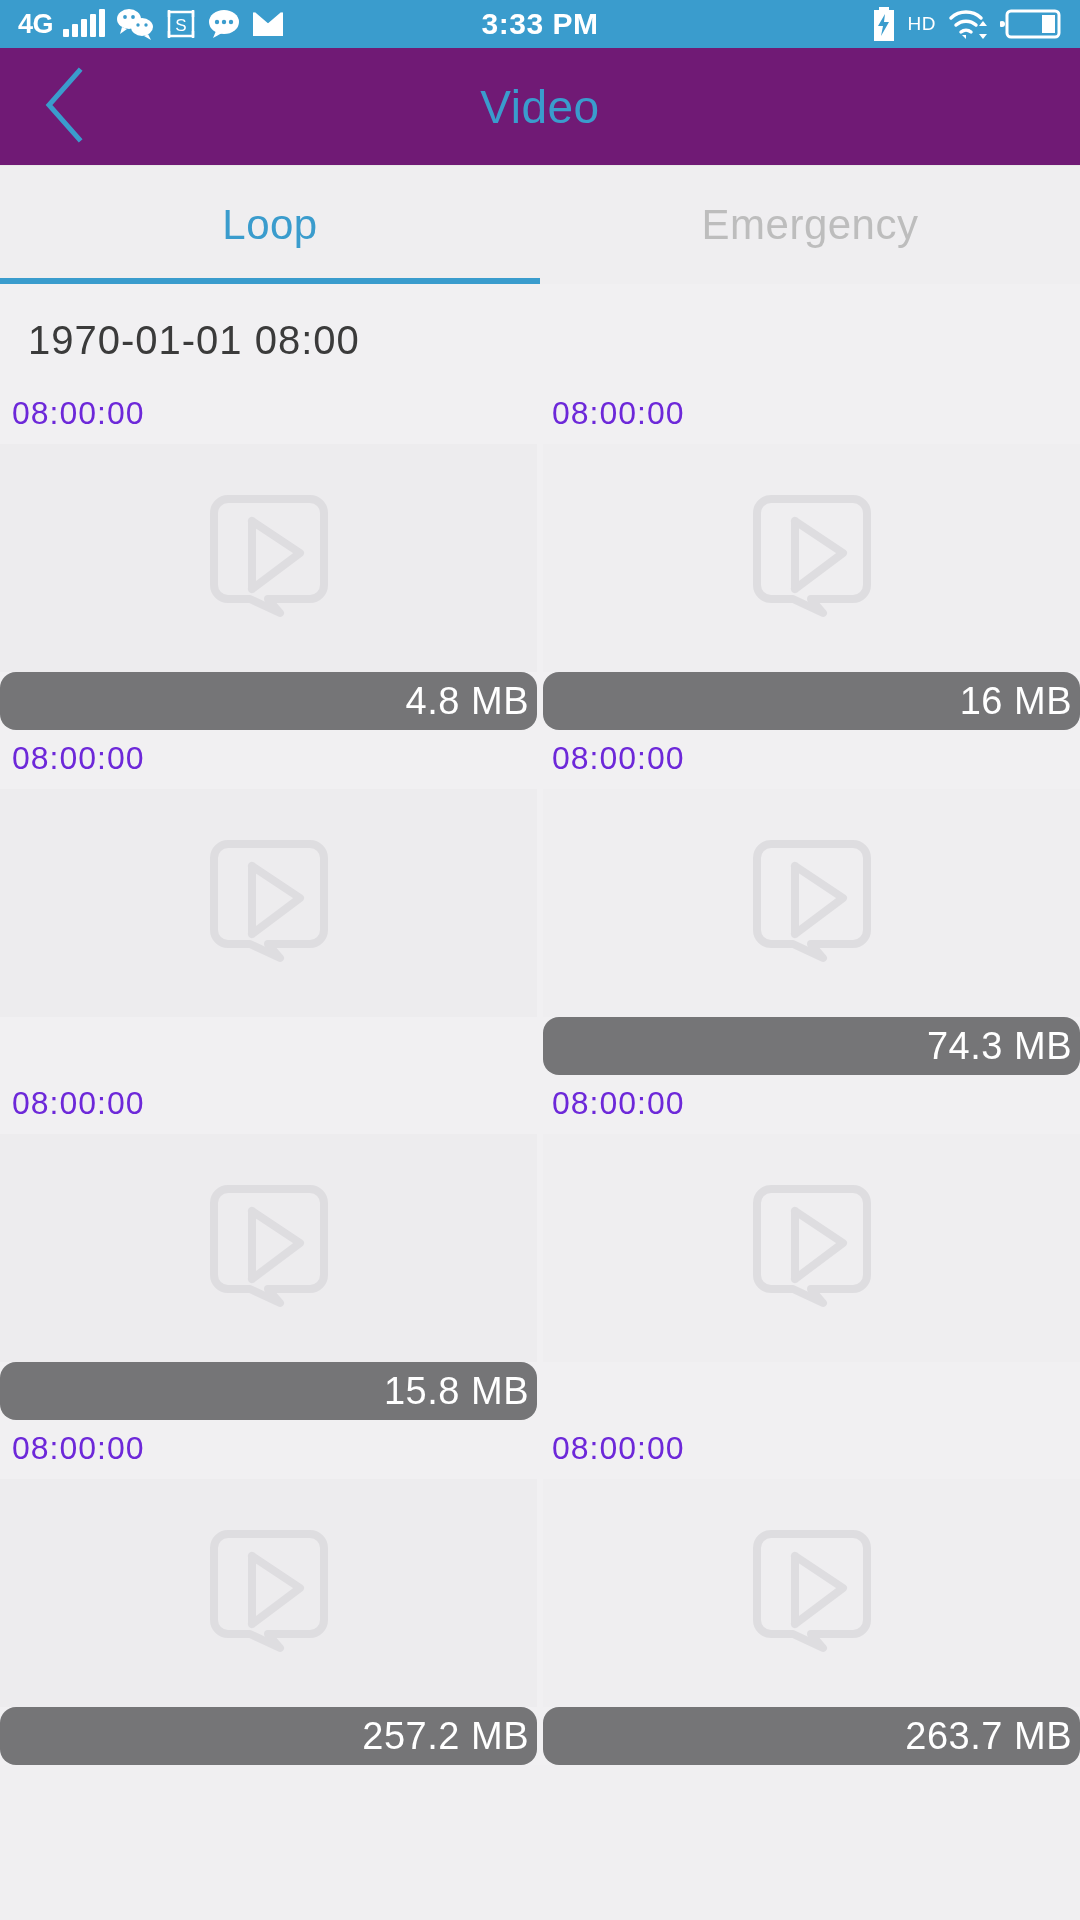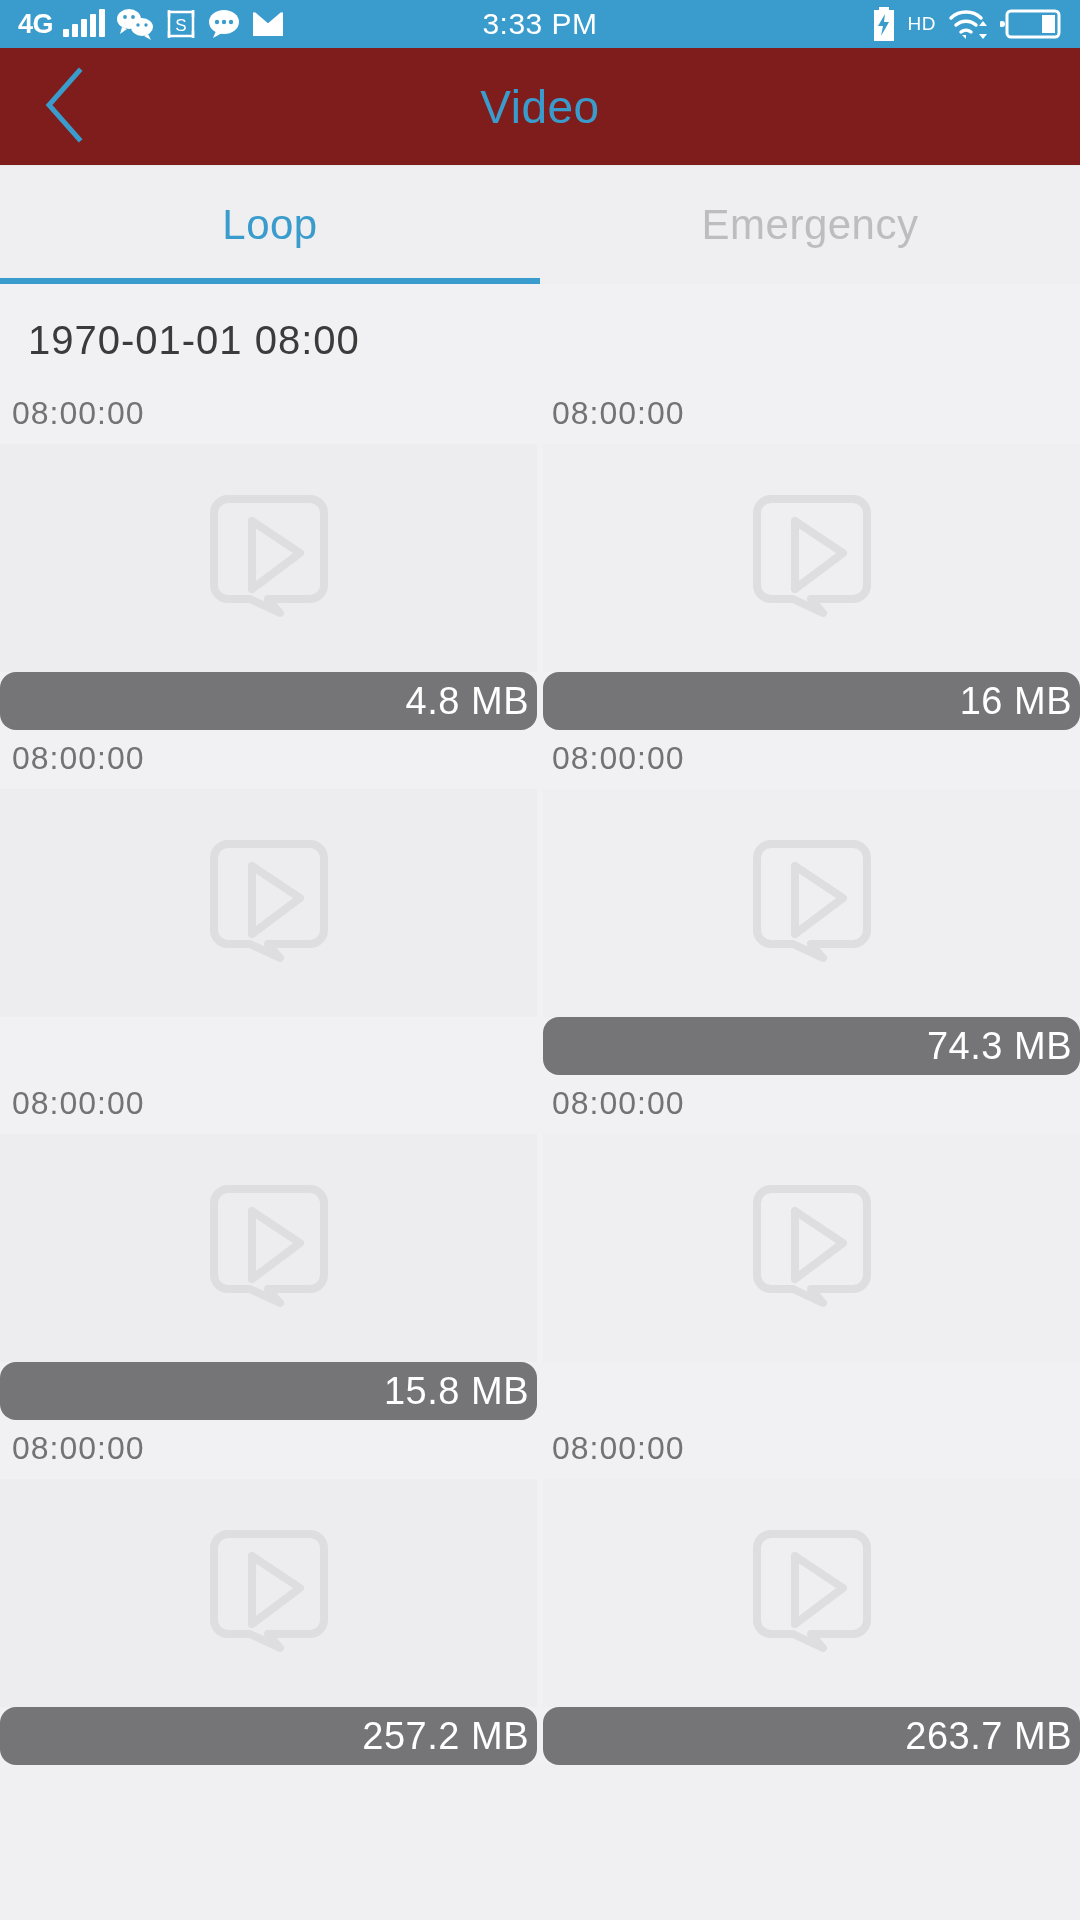--- a/index.html
+++ b/index.html
@@ -26,28 +26,28 @@
   .sig-bars i { width:6px; background:#fff; display:block; border-radius:1px; }
   .sig-bars i:nth-child(1){height:8px;}
   .sig-bars i:nth-child(2){height:13px;}
   .sig-bars i:nth-child(3){height:18px;}
   .sig-bars i:nth-child(4){height:23px;}
   .sig-bars i:nth-child(5){height:28px;}
   .sb-icon { display:inline-flex; align-items:center; justify-content:center; }
   .sb-time {
     position:absolute; left:0; right:0; top:0; bottom:0;
     display:flex; align-items:center; justify-content:center;
-    font-size:30px; font-weight:normal; letter-spacing:0.5px;
+    font-size:30px; font-weight:bold; letter-spacing:0.5px;
     pointer-events:none;
   }
   .sb-hd { font-size:19px; font-weight:400; letter-spacing:0.5px; }
 
   
   .header {
-    height:118px; background:#7f1d1d;
+    height:118px; background:#701a75;
     display:flex; align-items:center;
     position:relative;
     border-bottom:1px solid #e8e8e8;
   }
   .back-btn {
     width:130px; height:100%;
     display:flex; align-items:center; justify-content:center;
     cursor:pointer;
   }
   .header-title {
@@ -83,21 +83,21 @@
     font-size:40px; color:#3b3b3b; letter-spacing:1px;
     background:#f1f0f2;
   }
 
   
   .grid { display:flex; flex-wrap:wrap; background:#f1f0f2; }
   .cell { width:50%; position:relative; }
   .cell:nth-child(odd) .thumb { background:#edecee; }
   .cell:nth-child(even) .thumb { background:#efeef0; }
   .cell-time {
-    font-size:32px; color:#737373;
+    font-size:32px; color:#6d28d9;
     padding:10px 0 12px 12px;
     letter-spacing:1px;
     background:#f1f0f2;
   }
   .thumb {
     height:228px;
     display:flex; align-items:center; justify-content:center;
     position:relative;
     margin-right:3px;
   }

